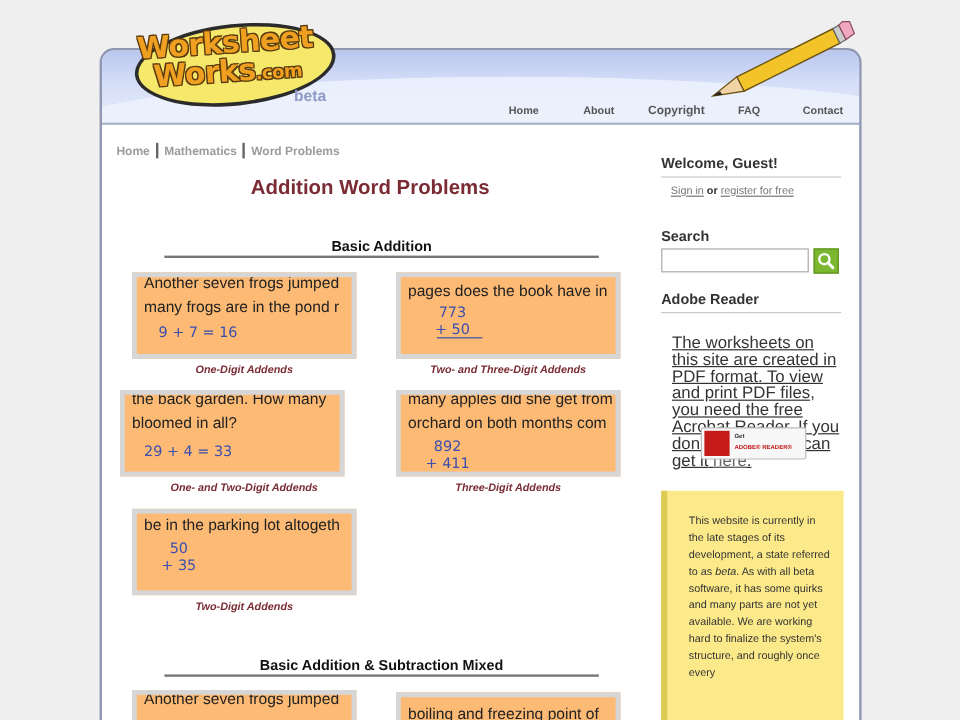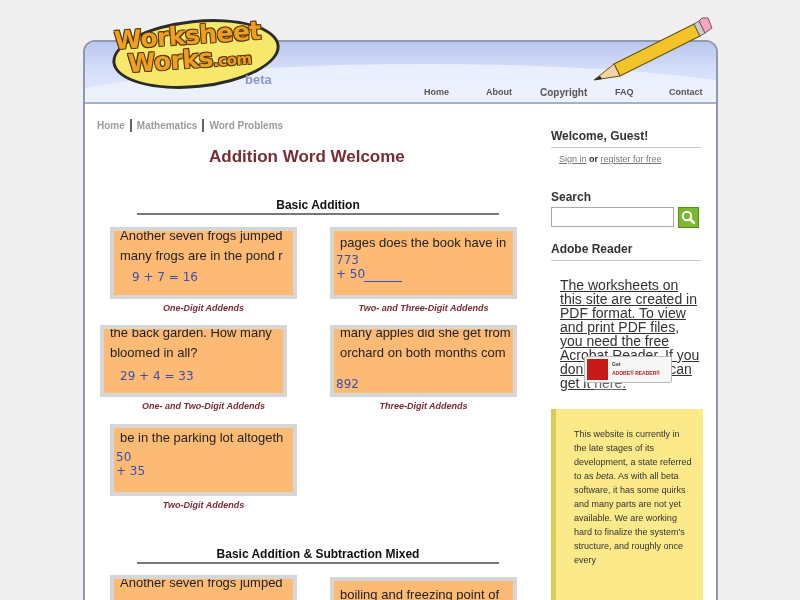--- a/index.html
+++ b/index.html
@@ -55,21 +55,21 @@
   .page-title { position: absolute; left: 209px; top: 147px; font-size: 17px; font-weight: bold; color: #7a2b33; z-index: 3; }
 
   .section-head { position: absolute; left: 137px; width: 362px; text-align: center; font-size: 12px; font-weight: bold; color: #111; border-bottom: 2px solid #777; padding-bottom: 1px; z-index: 3; }
 
   .card {
     position: absolute; width: 187px; height: 72px; border: 4px solid #d6d6d6;
     background: #fdba74; overflow: hidden; z-index: 3;
   }
   .card .txt { font-size: 13px; color: #222; line-height: 20px; padding-left: 6px; white-space: nowrap; }
   .card .math { font-family: "DejaVu Sans", sans-serif; font-size: 12px; color: #3a4fb0; padding-left: 18px; line-height: 14px; }
-  .card .math.col { text-align: left; width: 70px; padding-left: 2px; }
+  .card .math.col { text-align: center; width: 70px; padding-left: 16px; }
   .card .underline { width: 38px; margin-left: 30px; border-top: 1px solid #3a4fb0; }
   .cap { position: absolute; width: 187px; text-align: center; font-size: 9px; font-weight: bold; font-style: italic; color: #7a2b33; z-index: 3; }
 
   
   .side-h { position: absolute; left: 551px; font-size: 12px; font-weight: bold; color: #333; z-index: 3; }
   .side-rule { position: absolute; left: 551px; width: 150px; border-top: 1px solid #c8c8c8; z-index: 3; }
   .signin { position: absolute; left: 559px; top: 154px; font-size: 9px; color: #333; z-index: 3; }
   .signin a { color: #777; text-decoration: underline; }
   .search-input { position: absolute; left: 551px; top: 207px; width: 123px; height: 20px; border: 1px solid #aaa; background: #fff; z-index: 3; }
   .search-btn { position: absolute; left: 678px; top: 207px; width: 21px; height: 21px; background: #7cb82f; border: 1px solid #5c8f1e; z-index: 3; }
@@ -113,21 +113,21 @@
   <polygon points="24,50 30,62 4,66" fill="#f1d3a6" stroke="#6b5210" stroke-width="1"></polygon>
   <polygon points="4,66 10,62 12,65" fill="#222"></polygon>
   <polygon points="104,10 110,22 115,19 109,7" fill="#ccc" stroke="#666" stroke-width="1"></polygon>
   <polygon points="109,7 115,19 122,14 118,4 112,4" fill="#f0a8c0" stroke="#8a4a5a" stroke-width="1"></polygon>
 </svg>
 
 <div class="breadcrumb">
   <span class="link">Home</span><span class="sep"></span><span class="link">Mathematics</span><span class="sep"></span><span class="link">Word Problems</span>
 </div>
 
-<div class="page-title">Addition Word Welcome</div>
+<div class="page-title">Addition Word Problems</div>
 
 <div class="section-head" style="top:198px;">Basic Addition</div>
 
 <div class="card" style="left:110px;top:227px;">
   <div class="txt" style="margin-top:-5px;">Another seven frogs jumped</div>
   <div class="txt">many frogs are in the pond r</div>
   <div class="math" style="margin-top:4px;">9 + 7 =  16</div>
 </div>
 <div class="cap" style="left:110px;top:303px;">One-Digit Addends</div>
 
@@ -142,21 +142,21 @@
 <div class="card" style="left:100px;top:325px;">
   <div class="txt" style="margin-top:-6px;">the back garden. How many</div>
   <div class="txt">bloomed in all?</div>
   <div class="math" style="margin-top:6px;padding-left:16px;">29 + 4 =  33</div>
 </div>
 <div class="cap" style="left:110px;top:401px;">One- and Two-Digit Addends</div>
 
 <div class="card" style="left:330px;top:325px;">
   <div class="txt" style="margin-top:-6px;">many apples did she get from</div>
   <div class="txt">orchard on both months com</div>
-  <div class="math col" style="margin-top:14px;width:62px;">892</div>
+  <div class="math col" style="margin-top:2px;width:62px;">892</div>
   <div class="math col" style="width:62px;">+ 411</div>
 </div>
 <div class="cap" style="left:330px;top:401px;">Three-Digit Addends</div>
 
 <div class="card" style="left:110px;top:424px;">
   <div class="txt">be in the parking lot altogeth</div>
   <div class="math col" style="margin-top:2px;width:54px;">50</div>
   <div class="math col" style="width:54px;">+ 35</div>
 </div>
 <div class="cap" style="left:110px;top:500px;">Two-Digit Addends</div>

